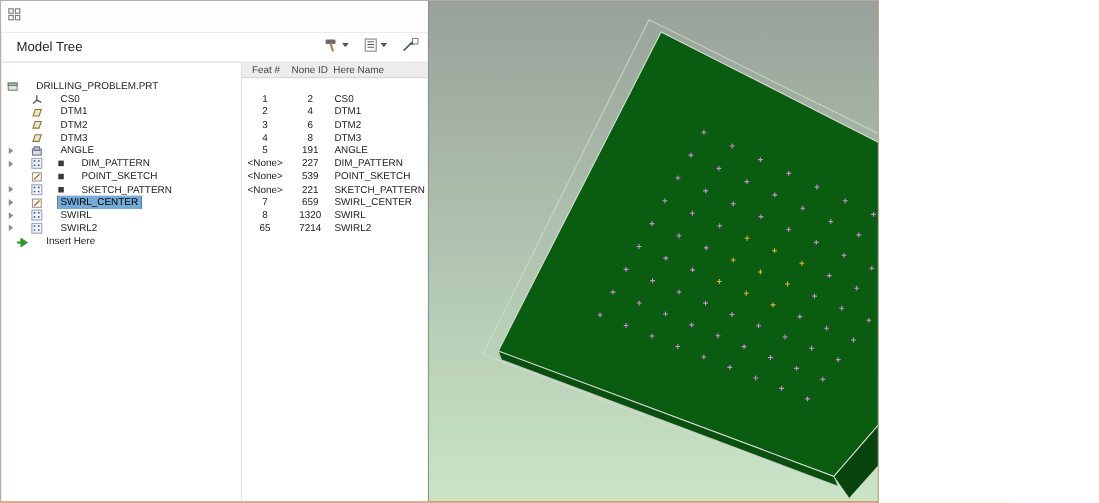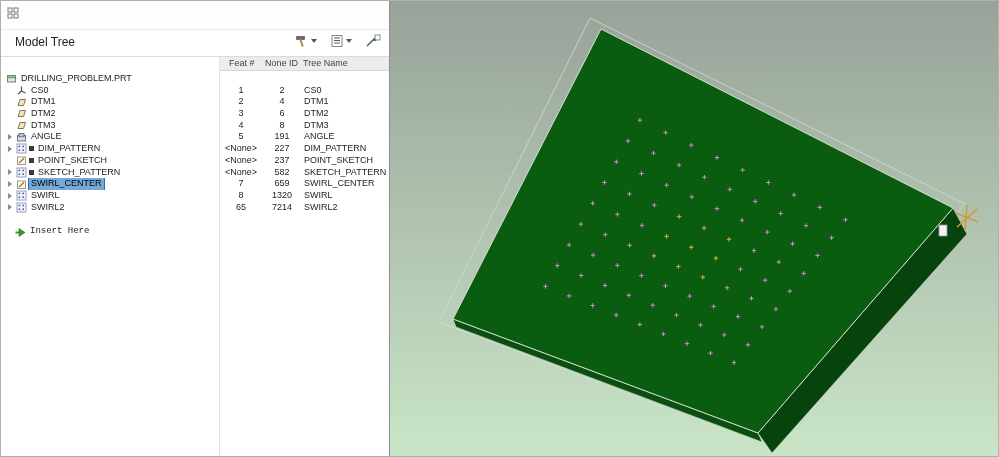--- a/index.html
+++ b/index.html
@@ -1,49 +1,49 @@
 <!DOCTYPE html>
 <html><head>
 <meta charset="utf-8">
 <style>
   html,body{margin:0;padding:0;background:#ffffff;font-family:"Liberation Sans",sans-serif;}
-  .app{position:relative;width:999px;height:457px;border:1px solid #b0b0b0;box-sizing:border-box;overflow:hidden;background:#f97316;}
+  .app{position:relative;width:799px;height:457px;border:1px solid #b0b0b0;box-sizing:border-box;overflow:hidden;background:#f97316;}
 
   
   .left-panel{position:absolute;left:0;top:0;width:389px;height:455px;background:#fff;border-right:1px solid #8f8f8f;box-sizing:border-box;}
   .panel-top{position:absolute;top:0;left:0;right:0;height:28px;background:#fdfdfd;border-bottom:1px solid #ececec;}
   .grid-icon{position:absolute;left:6px;top:6px;width:15px;height:15px;display:block;}
   .panel-titlebar{position:absolute;top:28px;left:0;right:0;height:26px;}
   .panel-title{position:absolute;left:14px;top:6px;font-size:12px;color:#222;}
   .panel-toolbar{position:absolute;right:6px;top:4px;display:flex;align-items:center;gap:9px;}
   .tbtn{border:none;background:transparent;padding:1px 2px;display:flex;align-items:center;gap:2px;cursor:pointer;}
   .dd{width:0;height:0;border-left:3px solid transparent;border-right:3px solid transparent;border-top:4px solid #555;}
   .hline-title{position:absolute;top:55px;left:0;right:0;height:1px;background:#dcdcdc;}
 
   .col-header{position:absolute;top:56px;left:218px;right:0;height:13px;background:#ececec;border-bottom:1px solid #d6d6d6;font-size:9px;color:#444;}
   .col-header span{position:absolute;top:1px;white-space:nowrap;}
   .ch0{left:10px}.ch1{left:46px}.ch2{left:84px}
   .vsep{position:absolute;left:218px;top:56px;bottom:0;width:1px;background:#e3e3e3;}
 
   .tree{position:absolute;top:72px;left:0;right:0;font-size:9px;color:#1d1d1d;}
   .trow{position:relative;height:11.7px;line-height:11.7px;white-space:nowrap;}
-  .tcell-tree{position:absolute;left:5px;top:0;width:212px;height:11.7px;display:flex;align-items:center;gap:2px;overflow:hidden;}
+  .tcell-tree{position:absolute;left:5px;top:0;width:212px;height:11.7px;display:flex;align-items:center;gap:14px;overflow:hidden;}
   .arrow{width:8px;height:8px;display:inline-flex;align-items:center;justify-content:center;flex:0 0 8px;}
   .arrow::before{content:"";width:0;height:0;border-left:4px solid #8a8a8a;border-top:3px solid transparent;border-bottom:3px solid transparent;}
   .arrow.hidden::before{display:none;}
   .ticon{width:11px;height:11px;flex:0 0 11px;display:inline-flex;}
   .ticon svg{display:block;}
   .marker{width:5px;height:5px;background:#3a3a3a;flex:0 0 5px;}
   .tlabel{padding:0 2px;}
   .tlabel.selected{background:#74a9d8;outline:1px solid #2f6da8;color:#000;}
   .cellnum{position:absolute;left:218px;width:44px;text-align:center;top:0;}
   .cellid{position:absolute;left:262px;width:38px;text-align:center;top:0;}
   .cellname{position:absolute;left:303px;top:0;}
   .root-row .tcell-tree{left:5px;}
-  .insert-row{margin-top:13px;font-family:Liberation Mono, monospace;}
+  .insert-row{margin-top:1px;}
 
   
   .viewport{position:absolute;left:389px;top:0;width:610px;height:455px;}
   .viewport svg{display:block;}
 </style>
 </head>
 <body>
 
 <div class="app">
 
@@ -87,21 +87,21 @@
           </svg>
         </button>
       </div>
     </div>
 
     <div class="hline-title"></div>
 
     <div class="col-header">
       <span class="ch0">Feat #</span>
       <span class="ch1">None ID</span>
-      <span class="ch2">Tree Name</span>
+      <span class="ch2">Here Name</span>
     </div>
     <div class="vsep"></div>
 
     <div class="tree">
       <div class="trow root-row">
         <span class="tcell-tree">
           <span class="ticon">
             <svg width="11" height="11" viewBox="0 0 11 11">
               <rect x="1.5" y="2.5" width="8" height="6.5" fill="#dfe8df" stroke="#6a8a6a"></rect>
               <rect x="1.5" y="2.5" width="8" height="2.2" fill="#9ec29e" stroke="#6a8a6a"></rect>
@@ -208,40 +208,40 @@
               <span class="ticon">
                 <svg width="11" height="11" viewBox="0 0 11 11">
                   <rect x="1.5" y="2" width="8" height="7.5" fill="#fcfcf0" stroke="#999"></rect>
                   <path d="M3 8 L8 3.3" stroke="#c06020" stroke-width="1.2" fill="none"></path>
                 </svg>
               </span>
               <span class="marker"></span>
               <span class="tlabel">POINT_SKETCH</span>
             </span>
             <span class="cellnum">&lt;None&gt;</span>
-            <span class="cellid">237</span>
+            <span class="cellid">539</span>
             <span class="cellname">POINT_SKETCH</span>
           </div>
           <div class="trow">
             <span class="tcell-tree">
               <span class="arrow"></span>
               <span class="ticon">
                 <svg width="11" height="11" viewBox="0 0 11 11">
                   <rect x="1" y="1" width="9" height="9" fill="#f4f4f8" stroke="#9aa0b8"></rect>
                   <circle cx="3.4" cy="3.4" r="0.9" fill="#3a62b8"></circle>
                   <circle cx="7.2" cy="3.4" r="0.9" fill="#3a62b8"></circle>
                   <circle cx="3.4" cy="7.2" r="0.9" fill="#3a62b8"></circle>
                   <circle cx="7.2" cy="7.2" r="0.9" fill="#3a62b8"></circle>
                 </svg>
               </span>
               <span class="marker"></span>
               <span class="tlabel">SKETCH_PATTERN</span>
             </span>
             <span class="cellnum">&lt;None&gt;</span>
-            <span class="cellid">582</span>
+            <span class="cellid">221</span>
             <span class="cellname">SKETCH_PATTERN</span>
           </div>
           <div class="trow">
             <span class="tcell-tree">
               <span class="arrow"></span>
               <span class="ticon">
                 <svg width="11" height="11" viewBox="0 0 11 11">
                   <rect x="1.5" y="2" width="8" height="7.5" fill="#fcfcf0" stroke="#999"></rect>
                   <path d="M3 8 L8 3.3" stroke="#c06020" stroke-width="1.2" fill="none"></path>
                 </svg>

